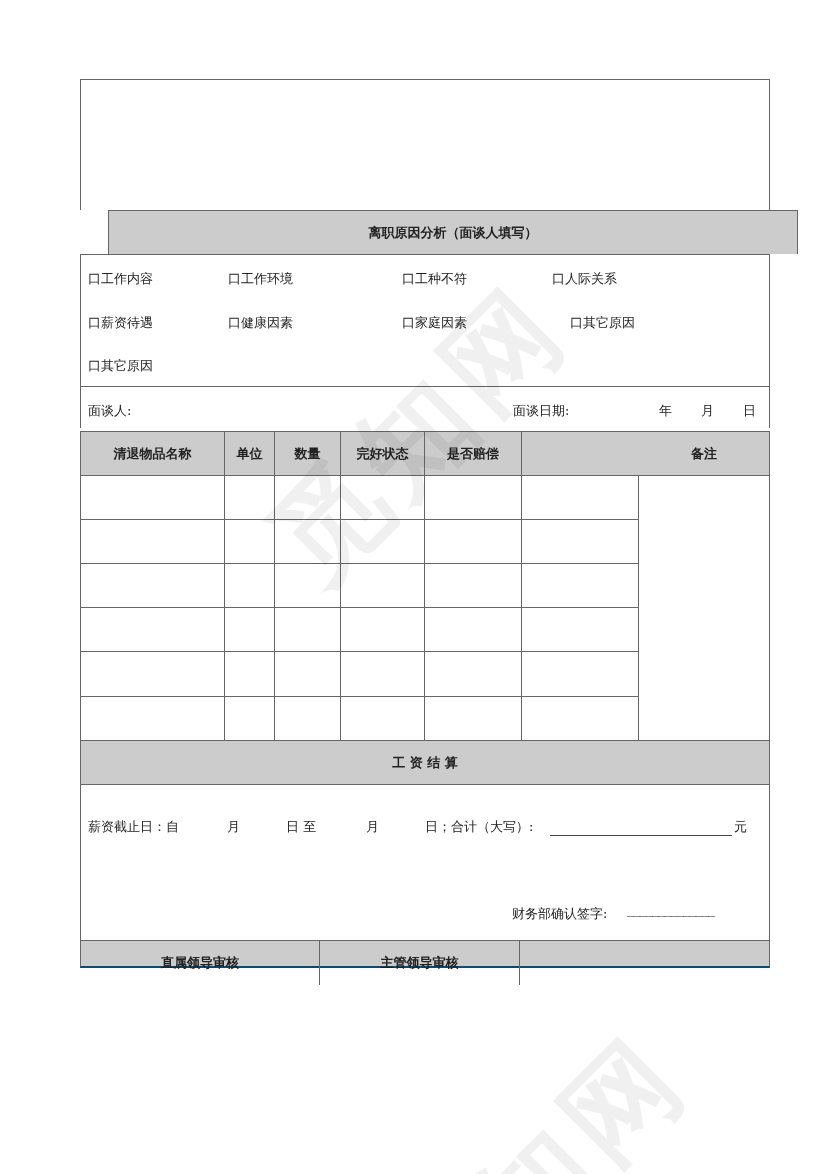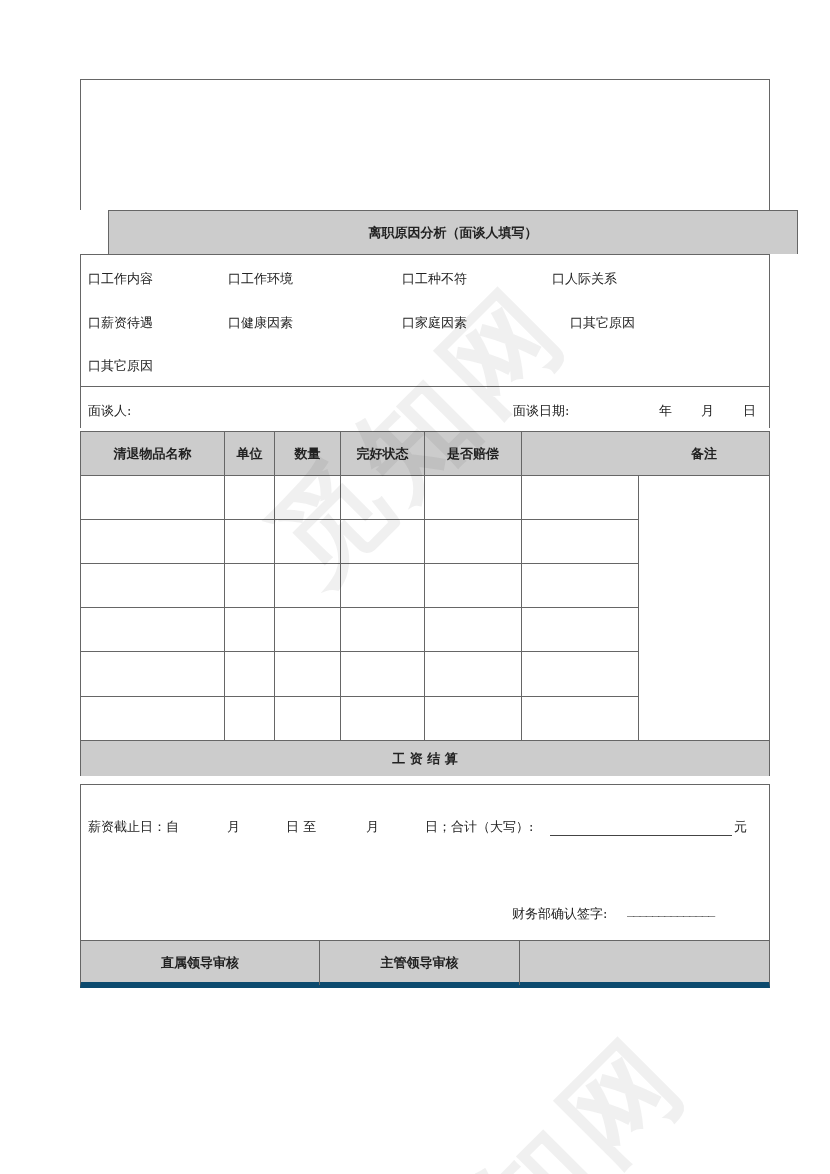--- a/index.html
+++ b/index.html
@@ -76,38 +76,38 @@
     <div class="hline" style="left:0;width:557px;top:43px;"></div>
     <div class="hline" style="left:0;width:557px;top:87px;"></div>
     <div class="hline" style="left:0;width:557px;top:131px;"></div>
     <div class="hline" style="left:0;width:557px;top:175px;"></div>
     <div class="hline" style="left:0;width:557px;top:220px;"></div>
 
     <div class="cell" style="left:0;top:0;width:143px;height:43px;border:none;"></div>
     <div class="cell" style="left:558px;top:0;width:130px;height:265px;border:none;"></div>
   </div>
 
-  <div class="blk grey" style="top:740px;height:36px;">
+  <div class="blk grey" style="top:740px;height:44px;">
     <div class="hdr-text">工 资 结 算</div>
   </div>
 
   <div class="blk" style="top:784px;height:156px;">
     <span class="txt" style="left:7px;top:33px;">薪资截止日：自</span>
     <span class="txt" style="left:146px;top:33px;">月</span>
     <span class="txt" style="left:205px;top:33px;">日 至</span>
     <span class="txt" style="left:285px;top:33px;">月</span>
     <span class="txt" style="left:344px;top:33px;">日；合计（大写）:</span>
     <div class="underline" style="left:469px;top:50px;width:182px;"></div>
     <span class="txt" style="left:653px;top:33px;">元</span>
 
     <span class="txt" style="left:431px;top:120px;">财务部确认签字:</span>
     <span class="txt" style="left:546px;top:118px;font-family:'DejaVu Sans Mono',monospace;font-size:12px;letter-spacing:-1px;">______________</span>
   </div>
 
-  <div class="blk grey" style="top:940px;height:48px;border-bottom:6px solid #0c4a6e;">
+  <div class="blk grey" style="top:940px;height:28px;border-bottom:2px solid #0c4a6e;">
     <div class="th" style="left:0;width:239px;">直属领导审核</div>
     <div class="th" style="left:239px;width:200px;">主管领导审核</div>
   </div>
 
   <div class="watermark" style="left:240px;top:360px;">觅知网</div>
   <div class="watermark" style="left:360px;top:1110px;">觅知网</div>
 
 </div>
 
 </body></html>

